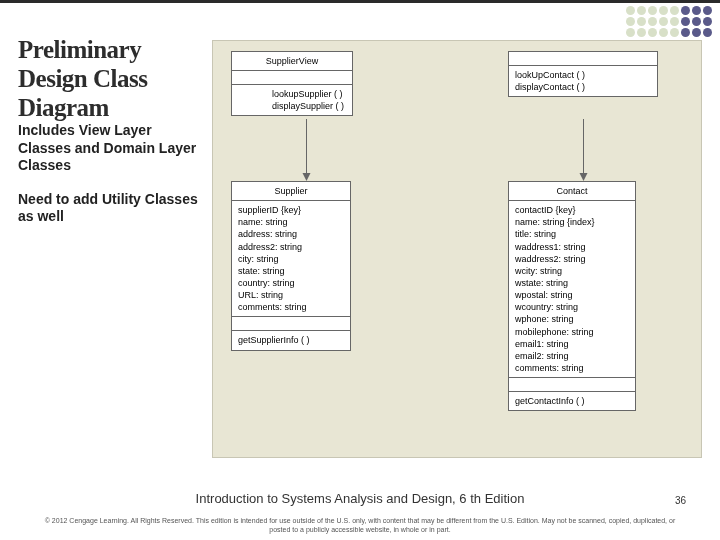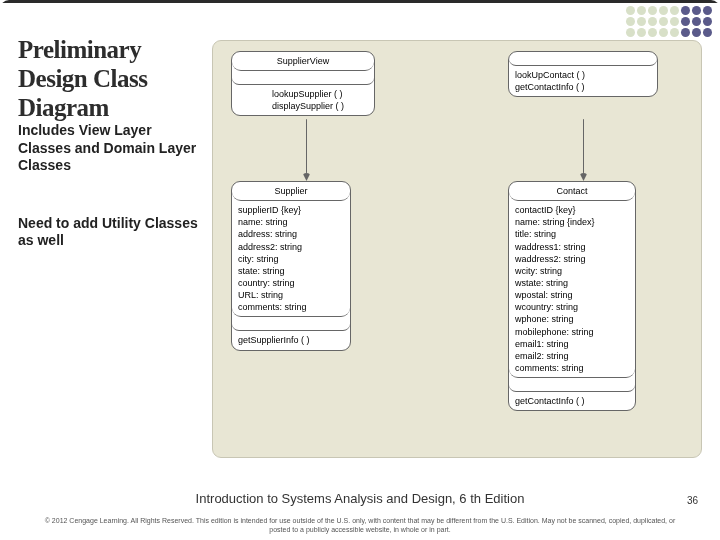--- a/index.html
+++ b/index.html
@@ -1,36 +1,36 @@
 <!DOCTYPE html>
 <html><head>
 <meta charset="utf-8">
 <style>
-  * { box-sizing: border-box; margin: 0; padding: 0; border-radius: 9px; }
+  * { box-sizing: border-box; margin: 0; padding: 0; }
   body { width: 720px; height: 540px; font-family: Arial, sans-serif; background: #fff; position: relative; overflow: hidden; }
   .slide { width: 100%; height: 100%; position: relative; }
   .border-top { position: absolute; top: 0; left: 0; right: 0; height: 3px; background: #2a2a2a; }
   .dots { position: absolute; top: 6px; right: 8px; display: grid; grid-template-columns: repeat(8, 9px); grid-template-rows: repeat(3, 9px); gap: 2px; }
   .dot { width: 9px; height: 9px; border-radius: 50%; }
   .dot.s { background: #d8e0c8; }
   .dot.d { background: #5a5a8a; }
   .left-col { position: absolute; left: 18px; top: 36px; width: 188px; }
   .title { font-family: Georgia, 'Times New Roman', serif; font-size: 25px; font-weight: bold; color: #2d2d2d; line-height: 1.15; letter-spacing: -0.5px; }
   .sub1 { font-size: 14px; font-weight: bold; line-height: 1.25; color: #222; }
-  .sub2 { margin-top: 40px; font-size: 14px; font-weight: bold; line-height: 1.25; color: #222; }
+  .sub2 { margin-top: 16px; font-size: 14px; font-weight: bold; line-height: 1.25; color: #222; }
   .diagram-area { position: absolute; left: 212px; top: 40px; width: 490px; height: 418px; background: #e8e6d4; border: 1px solid #c8c6b4; }
   .uml { position: absolute; background: #fff; border: 1px solid #666; font-size: 9px; font-family: Arial, sans-serif; }
   .uml .sec { border-bottom: 1px solid #666; padding: 3px 6px; line-height: 1.35; }
   .uml .sec:last-child { border-bottom: none; }
   .uml .name { text-align: center; font-weight: normal; }
   .uml .empty { min-height: 14px; }
   .arrow-line { position: absolute; width: 1px; background: #666; }
   .arrow-head { position: absolute; width: 0; height: 0; border-left: 4px solid transparent; border-right: 4px solid transparent; border-top: 8px solid #666; transform: translateX(-3.5px); }
   .footer-title { position: absolute; bottom: 34px; left: 0; right: 0; text-align: center; font-size: 13px; color: #333; }
-  .page-num { position: absolute; bottom: 34px; right: 22px; font-size: 10px; color: #333; }
+  .page-num { position: absolute; bottom: 34px; right: 34px; font-size: 10px; color: #333; }
   .copyright { position: absolute; bottom: 6px; left: 40px; right: 40px; text-align: center; font-size: 7px; color: #555; line-height: 1.2; }
 </style>
 </head>
 <body>
 
 <div class="slide">
   <div class="border-top"></div>
   <div class="dots">
     <div class="dot s"></div>
       <div class="dot s"></div>
@@ -58,31 +58,31 @@
       <div class="dot d"></div>
   </div>
 
   <div class="left-col">
     <div class="title">Preliminary Design Class Diagram</div>
     <div class="sub1">Includes View Layer Classes and Domain Layer Classes</div>
     <div class="sub2">Need to add Utility Classes as well</div>
   </div>
 
   <div class="diagram-area">
-    <div class="uml" style="left:18px; top:10px; width:144px;">
+    <div class="uml" style="left:18px; top:10px; width:122px;">
       <div class="sec name">SupplierView</div>
       <div class="sec empty"></div>
       <div class="sec" style="white-space:pre-line;padding-left:40px;">lookupSupplier ( )
 displaySupplier ( )</div>
     </div>
 
     <div class="uml" style="left:295px; top:10px; width:150px;">
       <div class="sec empty"></div>
       <div class="sec" style="white-space:pre-line;">lookUpContact ( )
-getContactInfo ( )</div>
+displayContact ( )</div>
     </div>
 
     <div class="uml" style="left:18px; top:140px; width:120px;">
       <div class="sec name">Supplier</div>
       <div class="sec" style="white-space:pre-line;">supplierID {key}
 name: string
 address: string
 address2: string
 city: string
 state: string

